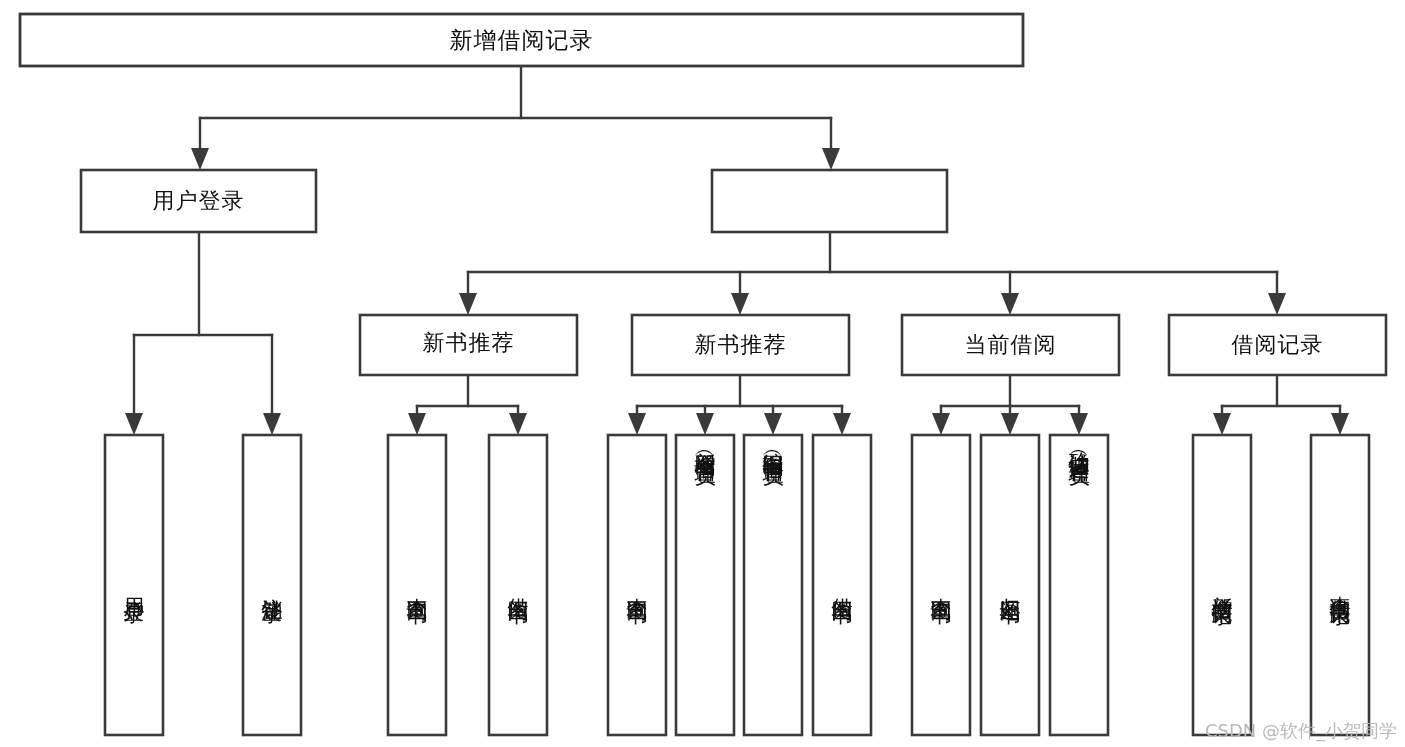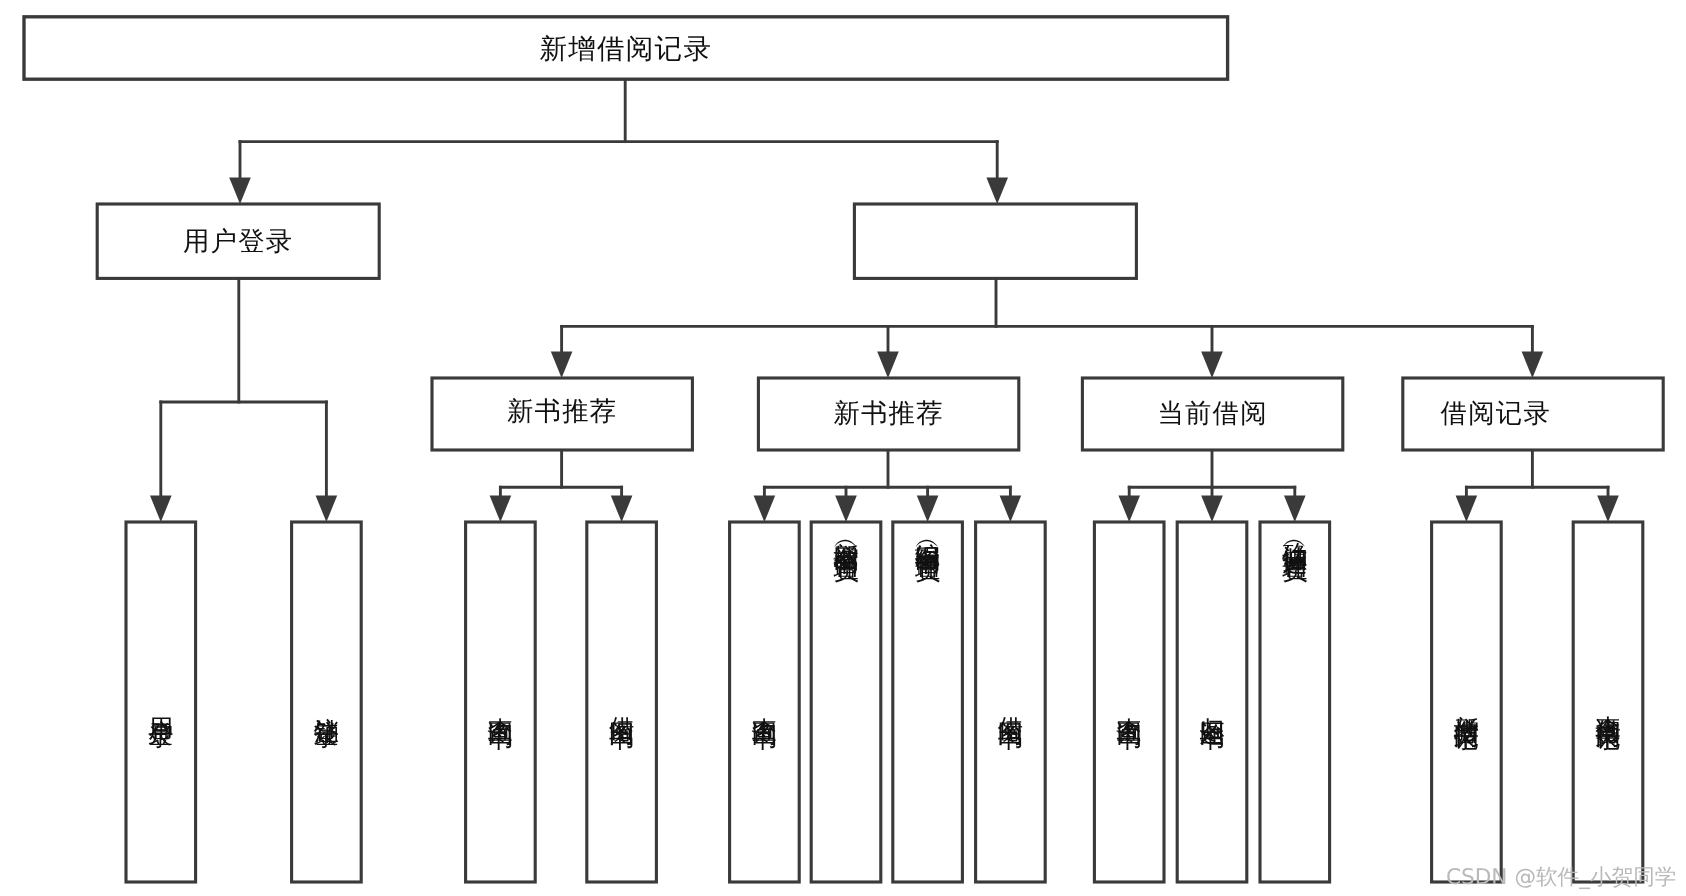--- a/index.html
+++ b/index.html
@@ -222,21 +222,21 @@
   </div>
 
   <div class="hlabel-wrap" style="left:632px; top:315px; width:217px; height:60px;">
     <span class="hlabel-text">新书推荐</span>
   </div>
 
   <div class="hlabel-wrap" style="left:902px; top:315px; width:217px; height:60px;">
     <span class="hlabel-text">当前借阅</span>
   </div>
 
-  <div class="hlabel-wrap" style="left:1138px; top:315px; width:217px; height:60px;border-radius:22px;">
+  <div class="hlabel-wrap" style="left:1169px; top:315px; width:217px; height:60px;border-radius:22px;">
     <span class="hlabel-text">借阅记录</span>
   </div>
 
   <div class="vlabel-wrap" style="left:105px; top:435px; width:58px; height:300px;">
     <span class="vlabel-text">用户登录</span>
   </div>
 
   <div class="vlabel-wrap" style="left:243px; top:435px; width:58px; height:300px;">
     <span class="vlabel-text">注销登录</span>
   </div>

